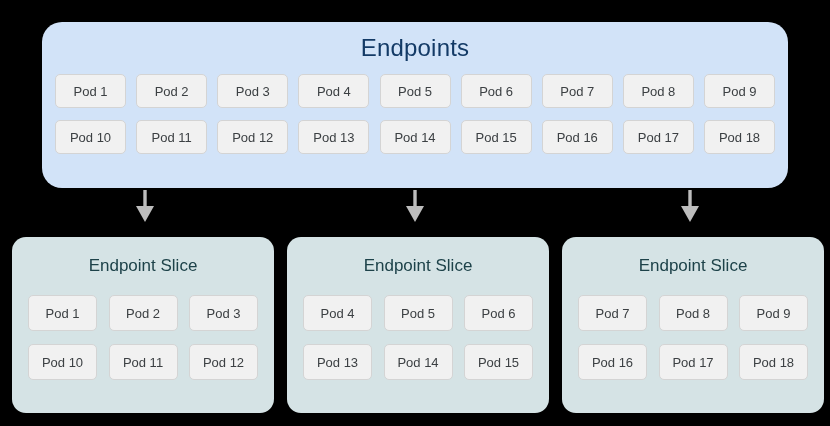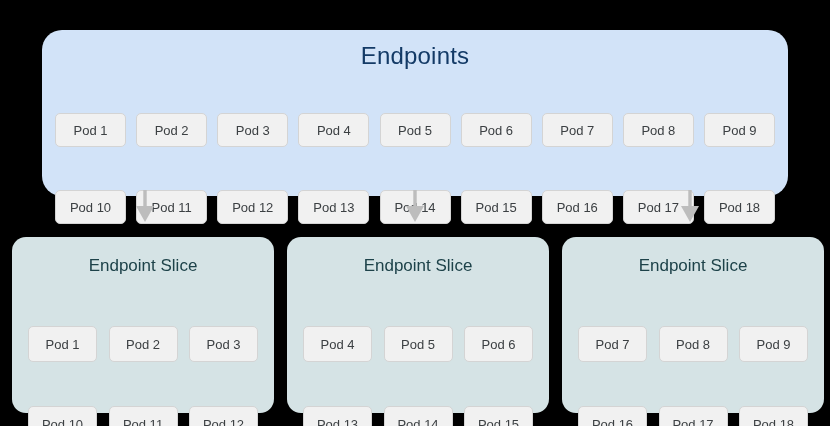--- a/index.html
+++ b/index.html
@@ -14,21 +14,21 @@
     height: 426px;
     background: #000000;
     overflow: hidden;
     font-family: "Liberation Sans", sans-serif;
   }
 
   
   .endpoints-panel {
     position: absolute;
     left: 42px;
-    top: 30px;
+    top: 22px;
     width: 746px;
     height: 166px;
     background: #d2e3f8;
     border-radius: 20px;
     box-sizing: border-box;
   }
   .endpoints-title {
     position: absolute;
     top: 10px;
     left: 0;
@@ -55,21 +55,20 @@
   .pod-chip {
     background: #f1f1f1;
     border: 1px solid #d4d4d4;
     border-radius: 5px;
     font-size: 13px;
     color: #3c4043;
     display: flex;
     align-items: center;
     justify-content: center;
     box-sizing: border-box;
-    margin-top: 31px;
   }
   .ep-row .pod-chip {
     width: 71px;
     height: 34px;
   }
 
   
   .arrow {
     position: absolute;
     top: 190px;

